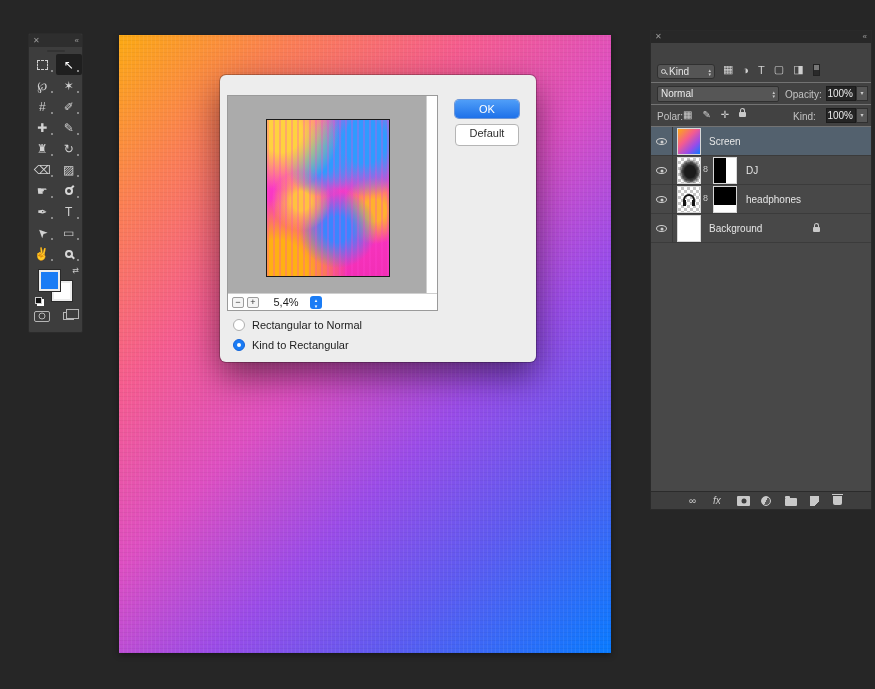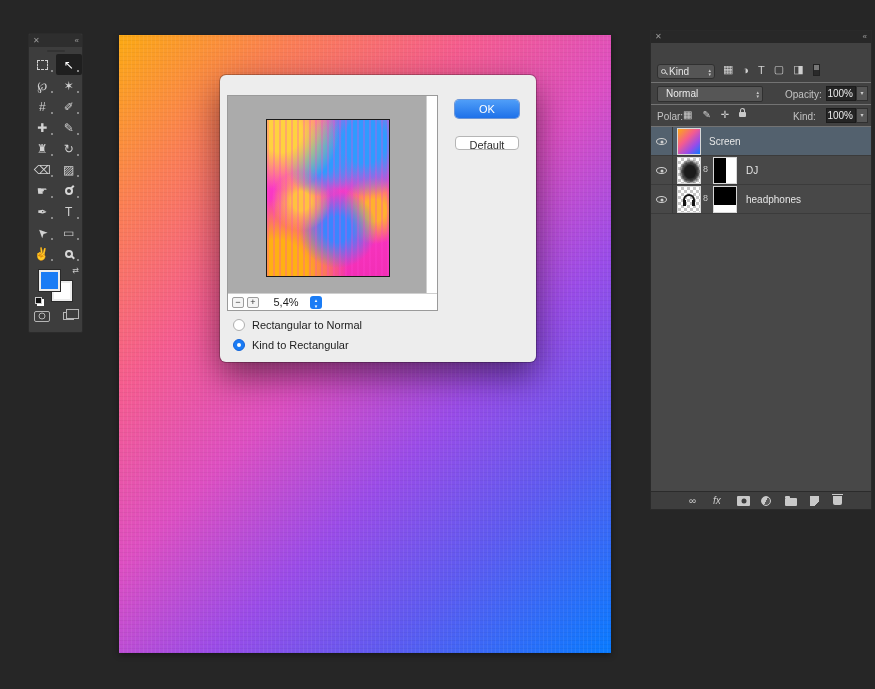--- a/index.html
+++ b/index.html
@@ -57,40 +57,40 @@
       repeating-linear-gradient(90deg, rgba(255,64,208,.28) 0 2px, rgba(255,255,255,0) 2px 6px),
       radial-gradient(circle at 12% 8%, #ffd23f 0 11%, rgba(255,210,63,0) 32%),
       radial-gradient(circle at 45% 25%, #2f9bff 0 10%, rgba(47,155,255,0) 28%),
       radial-gradient(circle at 80% 14%, #2f9bff 0 13%, rgba(47,155,255,0) 33%),
       radial-gradient(circle at 28% 52%, #ffc23f 0 8%, rgba(255,194,63,0) 25%),
       radial-gradient(circle at 58% 70%, #3a86ff 0 10%, rgba(58,134,255,0) 30%),
       radial-gradient(circle at 88% 58%, #ffb02f 0 8%, rgba(255,176,47,0) 24%),
       radial-gradient(circle at 8% 96%, #ffb013 0 16%, rgba(255,176,19,0) 38%),
       linear-gradient(180deg,#ff40d0,#f32fb6);}
   .btn-ok{position:absolute;left:235px;top:25px;width:64px;height:18px;border-radius:4px;background:linear-gradient(#4f9ef8,#1e71e9);color:#fff;font-size:11px;line-height:18px;text-align:center;box-shadow:0 0 0 1px rgba(20,90,200,.6);}
-  .btn-def{position:absolute;left:235px;top:61px;width:64px;height:14px;border-radius:4px;background:#fff;border:1px solid #b5b5b5;color:#2e2e2e;font-size:11px;line-height:16px;text-align:center;}
+  .btn-def{position:absolute;left:235px;top:49px;width:64px;height:22px;border-radius:4px;background:#fff;border:1px solid #b5b5b5;color:#2e2e2e;font-size:11px;line-height:16px;text-align:center;}
   .radio-row{position:absolute;left:13px;height:14px;display:flex;align-items:center;gap:7px;font-size:11px;color:#1d1d1d;}
   .rdo{width:12px;height:12px;border-radius:50%;background:#fff;border:1px solid #aeaeae;position:relative;}
   .rdo.on{background:#1a7cf5;border-color:#1565d8;}
   .rdo.on::after{content:'';position:absolute;left:50%;top:50%;transform:translate(-50%,-50%);width:4px;height:4px;border-radius:50%;background:#fff;}
 
   
   .layers{left:650px;top:30px;width:222px;height:480px;background:#424242;border:1px solid #2a2a2a;}
   .lp-head{position:absolute;left:0;top:0;right:0;height:12px;background:#282828;color:#9a9a9a;font-size:8px;line-height:12px;}
   .lp-tabs{position:absolute;left:0;top:12px;right:0;height:17px;background:#303030;}
   .lp-tab{position:absolute;left:0;top:0;width:54px;height:17px;background:#424242;color:#e3e3e3;font-size:10px;font-weight:bold;line-height:17px;padding-left:8px;}
   .lp-menu{position:absolute;right:5px;top:2px;color:#b5b5b5;font-size:9px;}
   .lp-row{position:absolute;left:0;right:0;border-bottom:1px solid #737373;}
   .kindbox{position:absolute;left:6px;top:4px;width:58px;height:15px;background:#555;border:1px solid #303030;border-radius:3px;display:flex;align-items:center;gap:3px;padding:0 3px;color:#e4e4e4;font-size:10px;}
   .i-smag{width:5px;height:5px;border:1px solid #d6d6d6;border-radius:50%;position:relative;flex:none;}
   .i-smag::after{content:'';position:absolute;width:3px;height:1px;background:#d6d6d6;right:-3px;bottom:-1px;transform:rotate(45deg);}
   .mini-step{margin-left:auto;display:flex;flex-direction:column;font-size:5px;line-height:4px;color:#ccc;}
   .ficons{position:absolute;left:72px;top:3px;display:flex;gap:9px;color:#cfcfcf;font-size:11px;align-items:center;}
   .ftoggle{width:7px;height:12px;background:linear-gradient(#777 50%,#2a2a2a 50%);border:1px solid #222;}
-  .blendbox{position:absolute;left:6px;top:3px;width:106px;height:16px;background:#565656;border:1px solid #303030;border-radius:2px;color:#ececec;font-size:10px;line-height:14px;padding-left:8px;}
+  .blendbox{position:absolute;left:6px;top:3px;width:122px;height:16px;background:#565656;border:1px solid #303030;border-radius:2px;color:#ececec;font-size:10px;line-height:14px;padding-left:3px;}
   .blendbox .mini-step{position:absolute;right:3px;top:3px;}
   .lbl{position:absolute;color:#c3c3c3;font-size:10px;}
   .well{position:absolute;width:30px;height:15px;background:#252525;border:1px solid #1b1b1b;color:#ececec;font-size:10px;line-height:13px;text-align:right;padding-right:2px;}
   .wellbtn{position:absolute;width:12px;height:15px;background:#565656;border:1px solid #303030;color:#ccc;font-size:6px;line-height:13px;text-align:center;}
   .lockicons{position:absolute;left:32px;top:4px;display:flex;gap:10px;color:#cfcfcf;font-size:10px;align-items:center;}
   .i-lock{width:7px;height:5px;background:#c9c9c9;border-radius:1px;position:relative;display:inline-block;}
   .i-lock::before{content:'';position:absolute;left:1px;top:-4px;width:3px;height:4px;border:1px solid #c9c9c9;border-bottom:none;border-radius:3px 3px 0 0;}
   .llist{position:absolute;left:0;top:96px;right:0;bottom:18px;background:#484848;}
   .lrow{position:absolute;left:0;right:0;height:29px;border-bottom:1px solid #3b3b3b;}
   .lrow.sel{background:#53616e;}
@@ -335,20 +335,28 @@
             <span class="i-eye"></span>
           </div>
         <div class="lthumb checker">
             <span class="i-headphones"></span>
           </div>
         <span class="chain">8</span>
         <div class="lmask mask-hp"></div>
         <span class="lname" style="left:95px">headphones</span>
       </div>
 
+      <div class="lrow" style="top:87px">
+        <div class="eyecell">
+            <span class="i-eye"></span>
+          </div>
+        <div class="lthumb" style="background:#fff"></div>
+        <span class="lname" style="left:58px">Background</span>
+        <span class="i-lock" style="position:absolute;left:162px;top:13px"></span>
+      </div>
     </div>
 
     <div class="lp-bottom">
       <span class="bb" style="left:38px">∞</span>
       <span class="bb i-fx" style="left:62px">fx</span>
       <span class="bb" style="left:86px;top:4px"><span class="i-maskrect"></span></span>
       <span class="bb" style="left:110px;top:4px"><span class="i-adj"></span></span>
       <span class="bb" style="left:134px;top:5px"><span class="i-folder"></span></span>
       <span class="bb" style="left:159px;top:4px"><span class="i-newpage"></span></span>
       <span class="bb" style="left:182px;top:4px"><span class="i-trash"></span></span>

